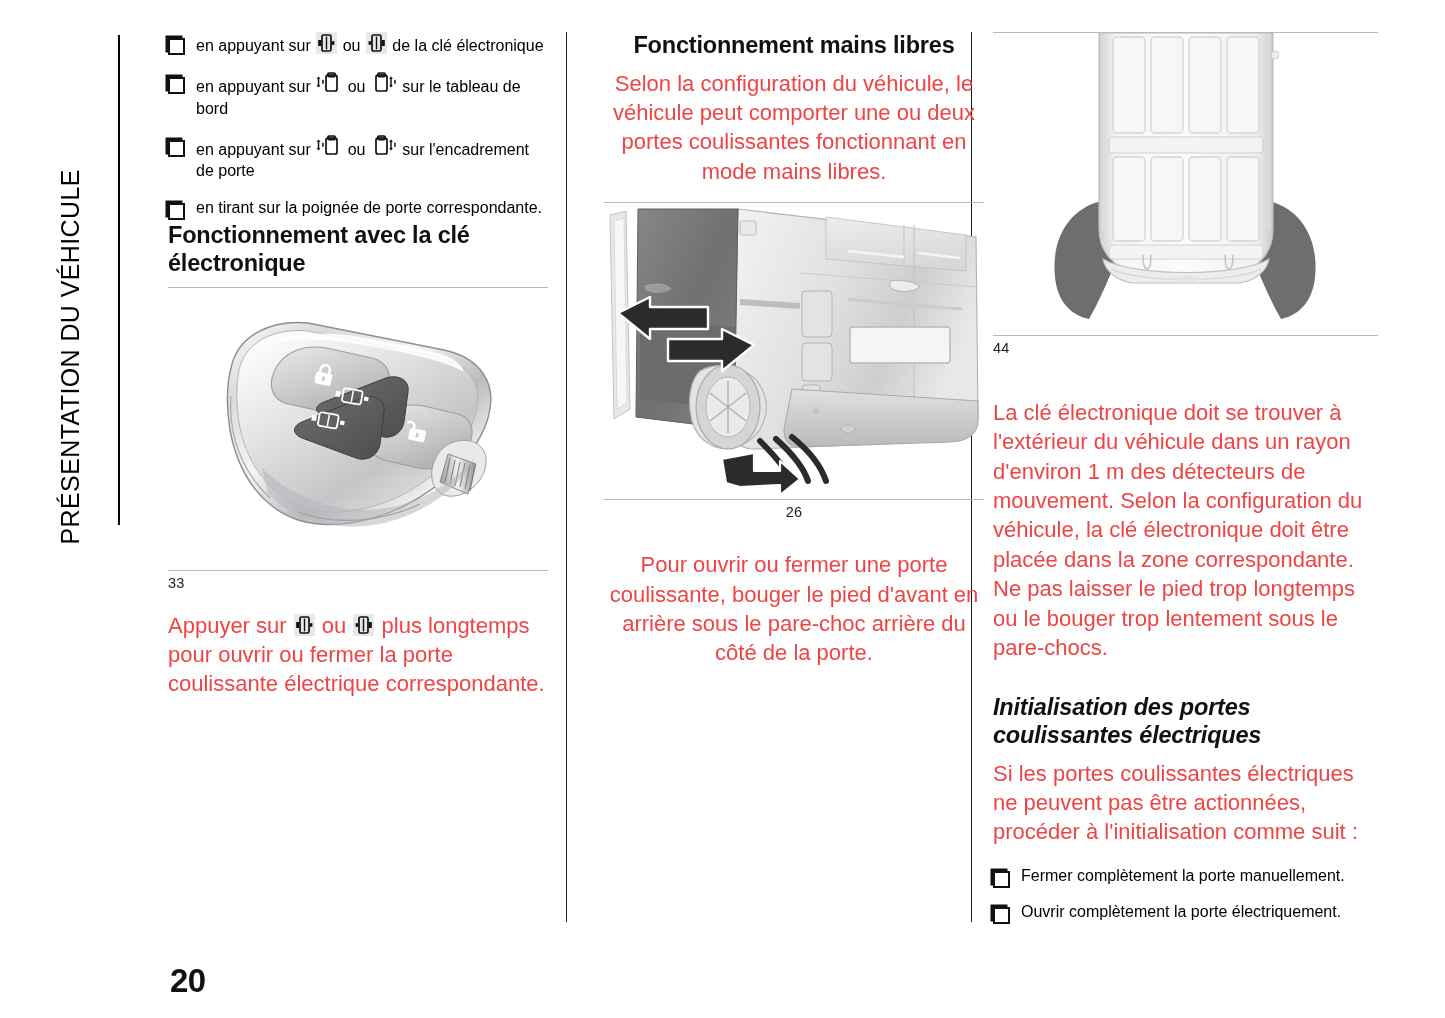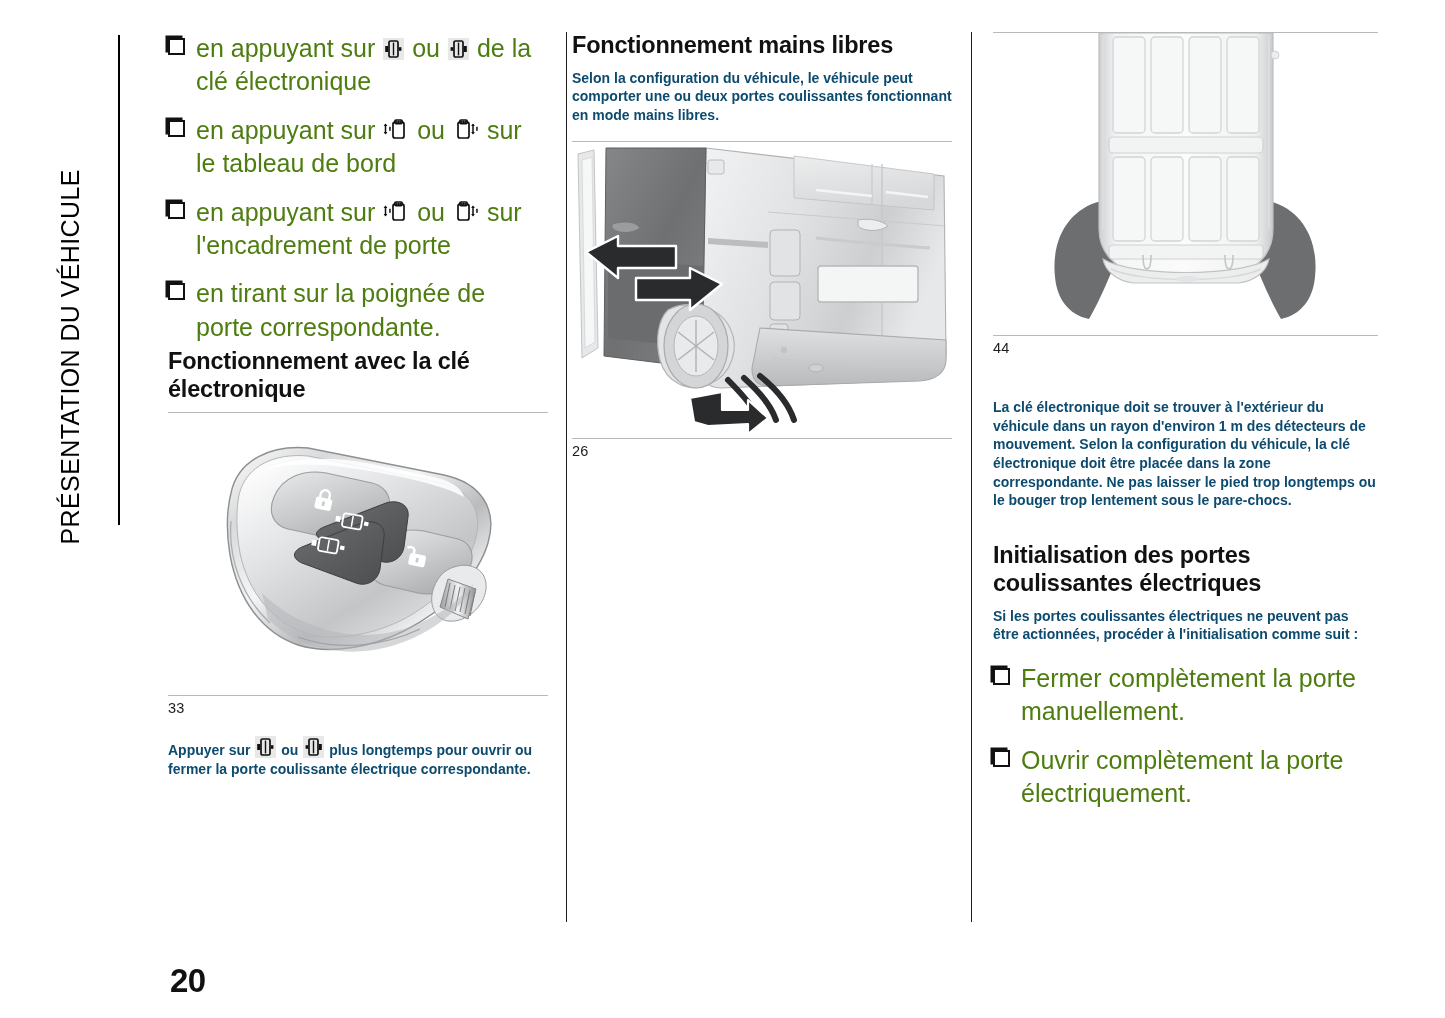--- a/index.html
+++ b/index.html
@@ -30,53 +30,52 @@
   }
   .sidebar-rule{
     position:absolute;
     left:118px;top:35px;width:2px;height:490px;
     background:#000;
   }
 
   
   .col{position:absolute;top:32px;}
   .col1{left:168px;width:380px;}
-  .col2{left:572px;width:380px;}
+  .col2{left:604px;width:380px;text-align:center;}
   .col3{left:993px;width:385px;}
 
   .vdivider{position:absolute;top:32px;width:1px;height:890px;background:#1d1d1d;}
   .vd1{left:566px;}
   .vd2{left:971px;}
 
   
   .h2{
     font-weight:bold;
     font-size:23.5px;
     line-height:1.18;
     letter-spacing:-0.2px;
     color:#111;
     margin:0 0 9px 0;
   }
   .body{
-    font-size:14px;
+    font-size:22px;
     line-height:1.335;
-    color:#0c4a6e;
+    color:#ef4444;
     margin:0 0 14px 0;
-    font-weight:bold;
   }
 
   
   ul.blist{list-style:none;margin:0;padding:0;}
   ul.blist li{
     position:relative;
     padding-left:28px;
-    font-size:25px;
+    font-size:16px;
     line-height:1.335;
     margin-bottom:15px;
-    color:#4d7c0f;
+    color:#000000;
   }
   ul.blist li:last-child{margin-bottom:0;}
   .sqbullet{
     position:absolute;left:0;top:6px;
     width:13px;height:13px;
     border:2.2px solid #111;
     background:#fff;
     box-shadow:-2.5px -2.5px 0 0 #111;
   }
 
@@ -425,20 +424,21 @@
         <path d="M118 256 L 150 250 L 150 268 L 176 268 L 176 258 L 196 276 L 176 292 L 176 282 L 136 284 L 122 280 Z" fill="#2a2b2d" stroke="#ffffff" stroke-width="2.2" stroke-linejoin="round"></path>
 
         <path d="M14 110 L 46 94 L 46 104 L 104 104 L 104 126 L 46 126 L 46 136 Z" fill="#2a2b2d" stroke="#ffffff" stroke-width="2.4" stroke-linejoin="round"></path>
         <path d="M150 148 L 118 132 L 118 142 L 64 142 L 64 164 L 118 164 L 118 174 Z" transform="translate(0,-6) scale(1,1)" fill="#2a2b2d" stroke="#ffffff" stroke-width="2.4" stroke-linejoin="round"></path>
       </svg>
     </div>
     <div class="fig-rule-bot"></div>
     <div class="fignum">26</div>
   </div>
 
+  <p class="body" style="margin-top:30px;">Pour ouvrir ou fermer une porte coulissante, bouger le pied d'avant en arrière sous le pare-choc arrière du côté de la porte.</p>
 </div>
 
 <div class="col col3">
 
   <div class="figwrap">
     <div class="fig-rule-top"></div>
     <div class="figbox" style="height:302px;">
       <svg width="385" height="302" viewBox="0 0 385 302">
         <defs>
           <linearGradient id="roofG" x1="0" y1="0" x2="1" y2="0">
@@ -485,21 +485,21 @@
         <line x1="276" y1="2" x2="276" y2="196" stroke="#dcdddf" stroke-width="2"></line>
         <circle cx="282" cy="22" r="4" fill="#eceded" stroke="#c8c9cb" stroke-width="0.8"></circle>
       </svg>
     </div>
     <div class="fig-rule-bot"></div>
     <div class="fignum">44</div>
   </div>
 
   <p class="body" style="margin-top:42px;">La clé électronique doit se trouver à l'extérieur du véhicule dans un rayon d'environ 1 m des détecteurs de mouvement. Selon la configuration du véhicule, la clé électronique doit être placée dans la zone correspondante. Ne pas laisser le pied trop longtemps ou le bouger trop lentement sous le pare-chocs.</p>
 
-  <h2 class="h2" style="margin-top:32px;">Initialisation des portes coulissantes électriques</h2>
+  <h2 class="h2" style="margin-top:32px;font-style:italic;">Initialisation des portes coulissantes électriques</h2>
   <p class="body">Si les portes coulissantes électriques ne peuvent pas être actionnées, procéder à l'initialisation comme suit :</p>
 
   <ul class="blist" style="margin-top:18px;">
     <li>
       <span class="sqbullet"></span>
       <span>Fermer complètement la porte manuellement.</span>
     </li>
     <li>
       <span class="sqbullet"></span>
       <span>Ouvrir complètement la porte électriquement.</span>

